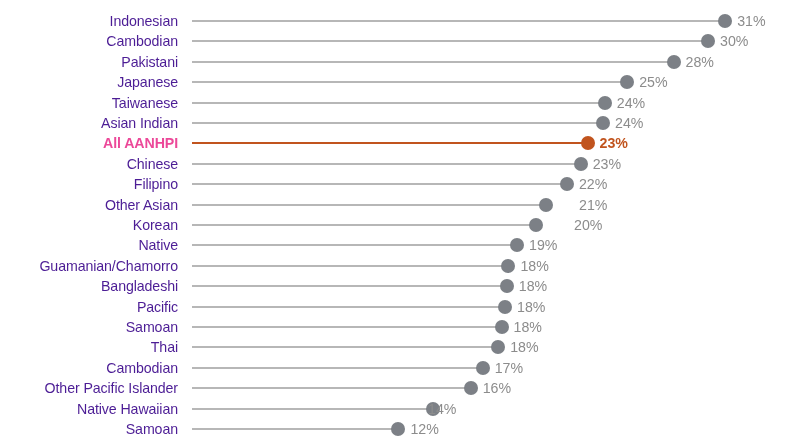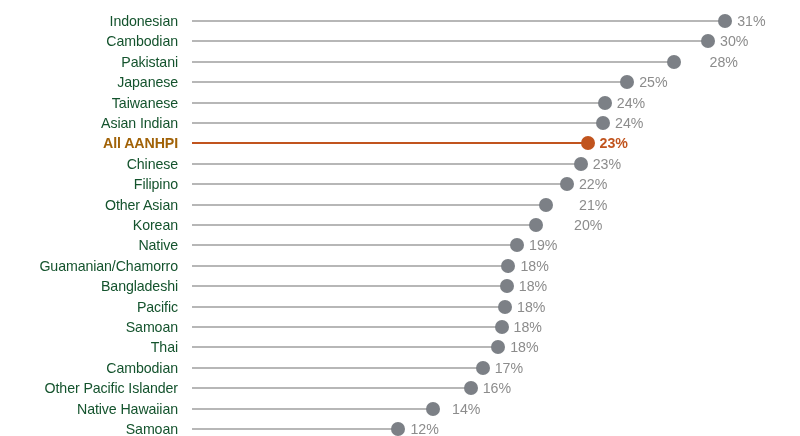--- a/index.html
+++ b/index.html
@@ -28,26 +28,26 @@
   }
   .row-label {
     position: absolute;
     left: 0;
     width: 178px;
     top: 0;
     height: 20px;
     line-height: 20px;
     text-align: right;
     font-size: 14.2px;
-    color: #14532d;
+    color: #4c1d95;
     white-space: nowrap;
     letter-spacing: -0.1px;
   }
   .row.highlight .row-label {
-    color: #a16207;
+    color: #ec4899;
     font-weight: bold;
   }
   .row-line {
     position: absolute;
     top: 9px;
     height: 2px;
     background: #b7b7b7;
     left: 192px;
   }
   .row.highlight .row-line {
@@ -94,21 +94,21 @@
     <div class="row" style="top: 31.4px;">
       <div class="row-label">Cambodian</div>
       <div class="row-line" style="width: 516px;"></div>
       <div class="row-dot" style="left: 708px;"></div>
       <div class="row-value" style="left: 720px;">30%</div>
     </div>
     <div class="row" style="top: 51.8px;">
       <div class="row-label">Pakistani</div>
       <div class="row-line" style="width: 481.6px;"></div>
       <div class="row-dot" style="left: 673.6px;"></div>
-      <div class="row-value" style="left: 685.6px; margin-left: 24px;">28%</div>
+      <div class="row-value" style="left: 685.6px;">28%</div>
     </div>
     <div class="row" style="top: 72.2px;">
       <div class="row-label">Japanese</div>
       <div class="row-line" style="width: 435.16px;"></div>
       <div class="row-dot" style="left: 627.16px;"></div>
       <div class="row-value" style="left: 639.16px;">25%</div>
     </div>
     <div class="row" style="top: 92.6px;">
       <div class="row-label">Taiwanese</div>
       <div class="row-line" style="width: 412.8px;"></div>
@@ -196,21 +196,21 @@
     <div class="row" style="top: 378.2px;">
       <div class="row-label">Other Pacific Islander</div>
       <div class="row-line" style="width: 278.64px;"></div>
       <div class="row-dot" style="left: 470.64px;"></div>
       <div class="row-value" style="left: 482.64px;">16%</div>
     </div>
     <div class="row" style="top: 398.6px;">
       <div class="row-label">Native Hawaiian</div>
       <div class="row-line" style="width: 240.8px;"></div>
       <div class="row-dot" style="left: 432.8px;"></div>
-      <div class="row-value" style="left: 452px;">14%</div>
+      <div class="row-value" style="left: 428px;">14%</div>
     </div>
     <div class="row" style="top: 419px;">
       <div class="row-label">Samoan</div>
       <div class="row-line" style="width: 206.4px;"></div>
       <div class="row-dot" style="left: 398.4px;"></div>
       <div class="row-value" style="left: 410.4px;">12%</div>
     </div>
   </div>
 
 </body></html>

